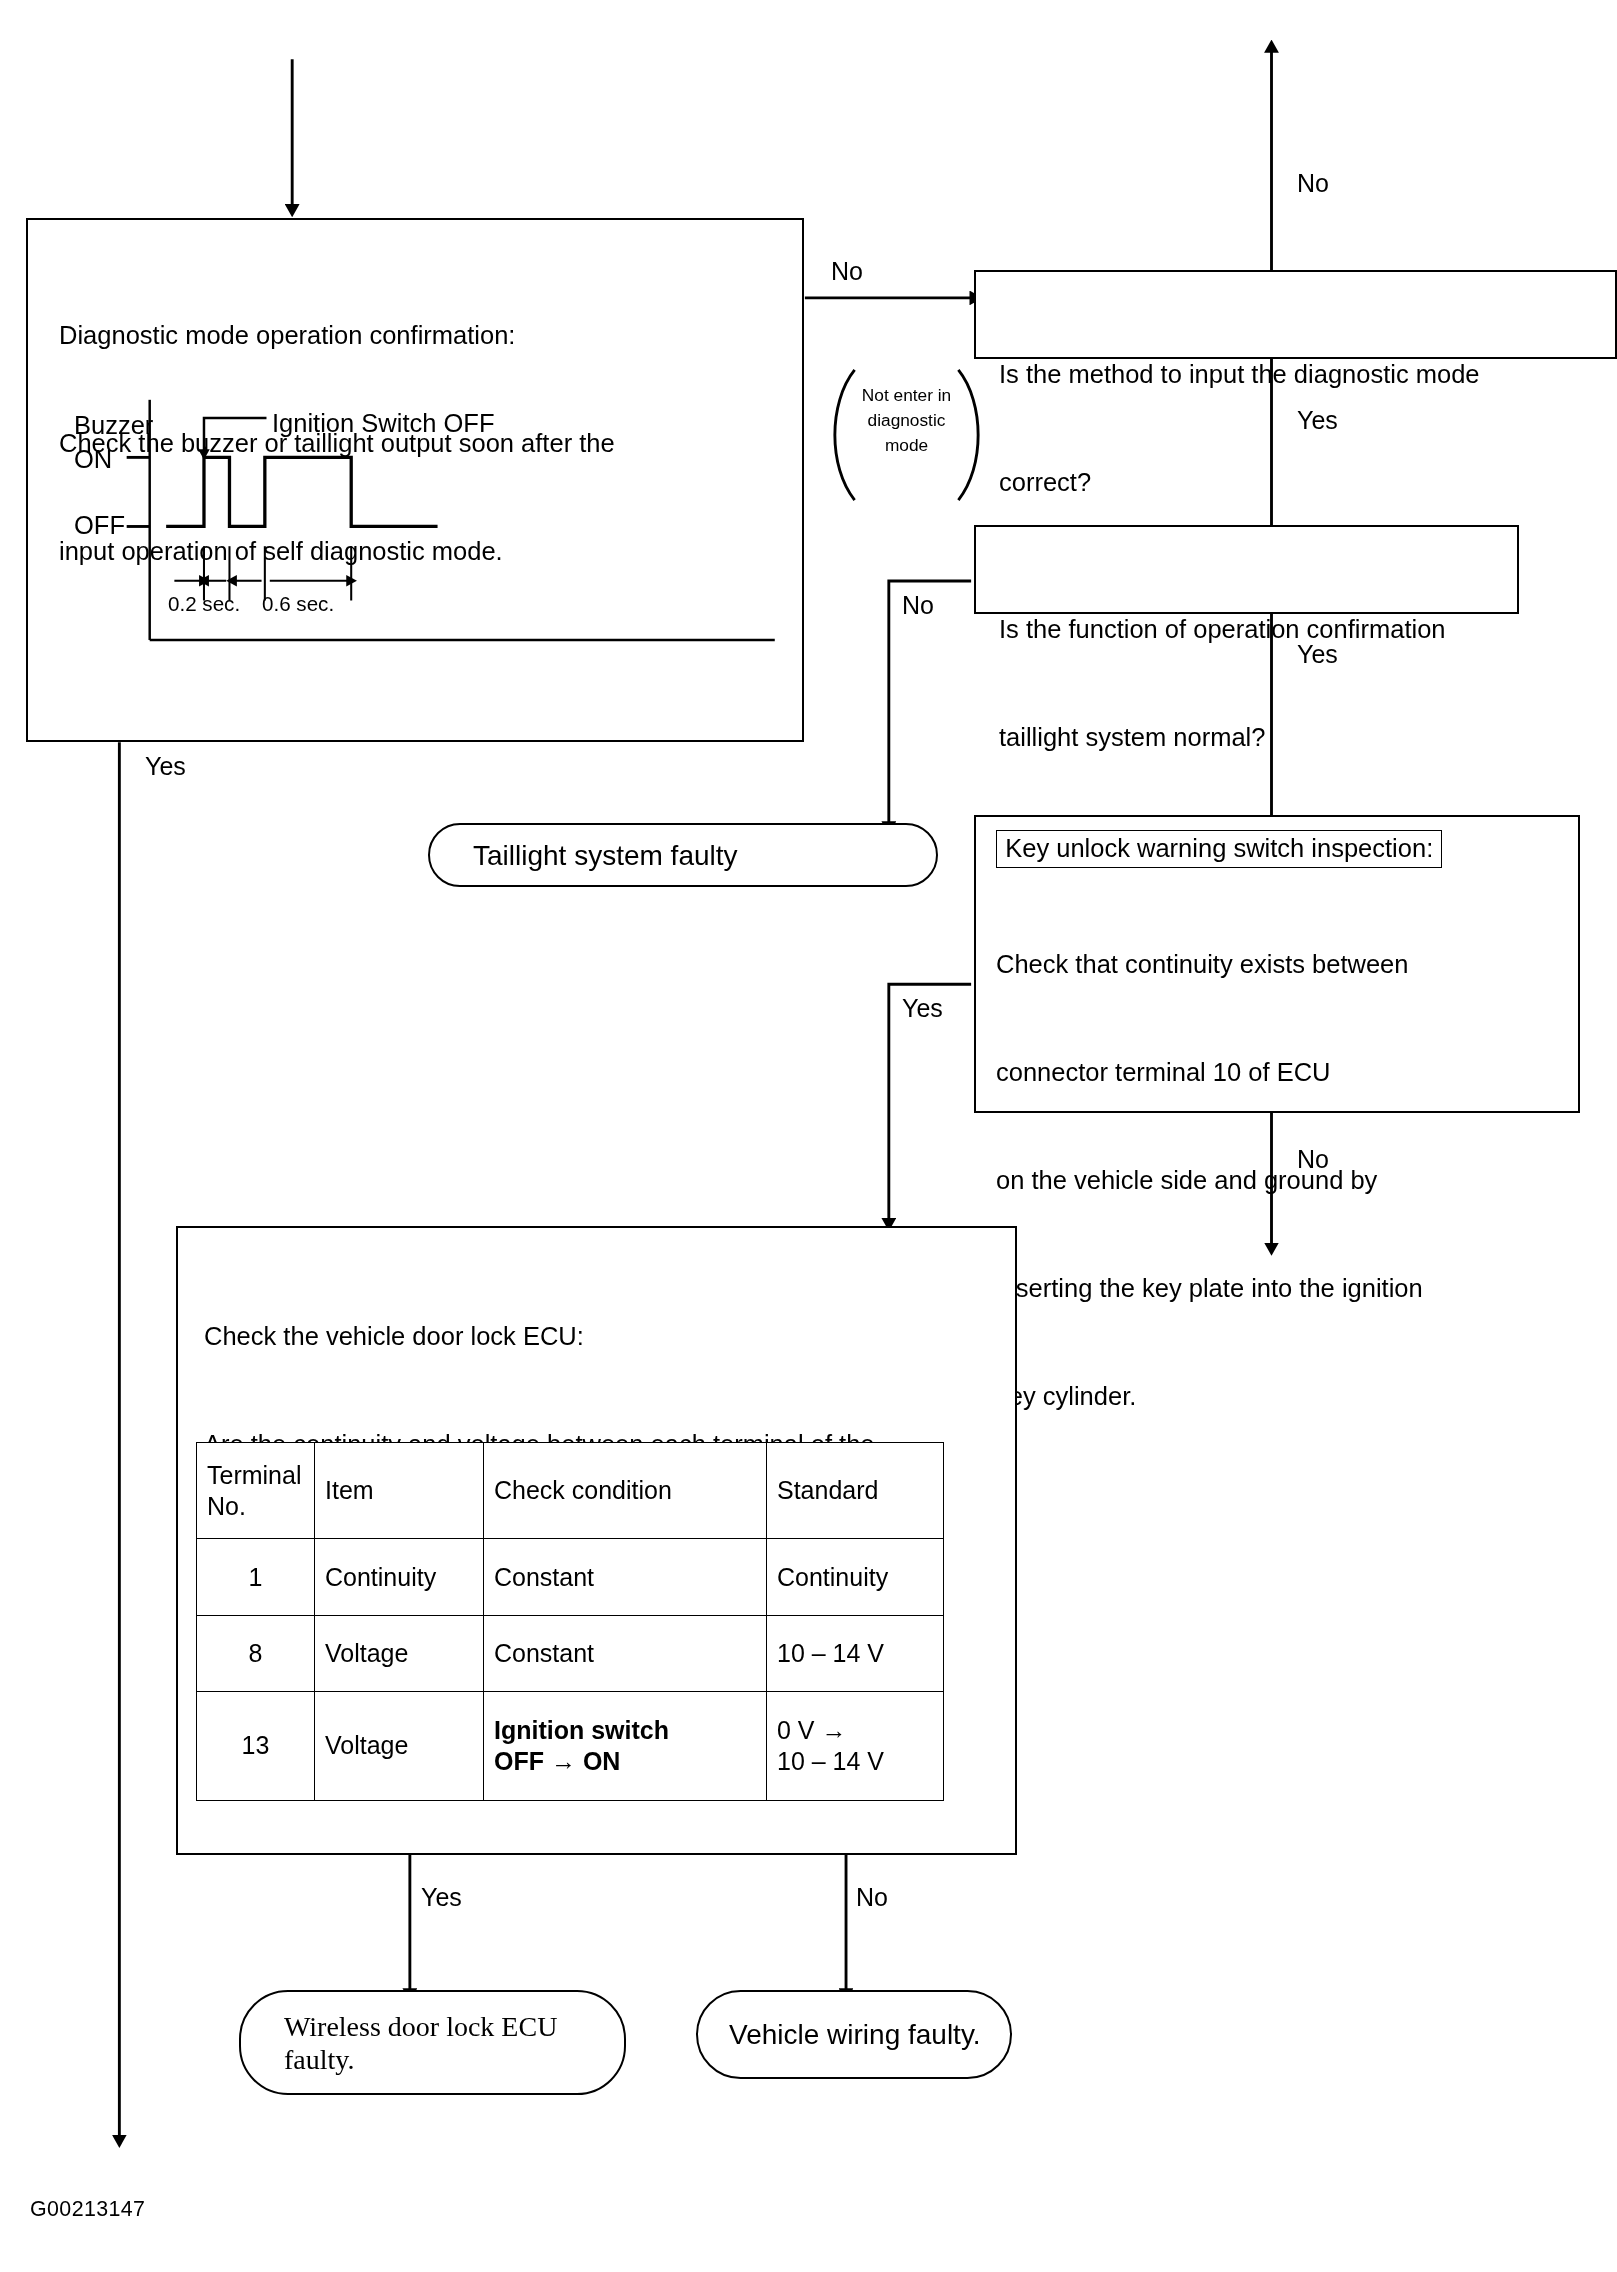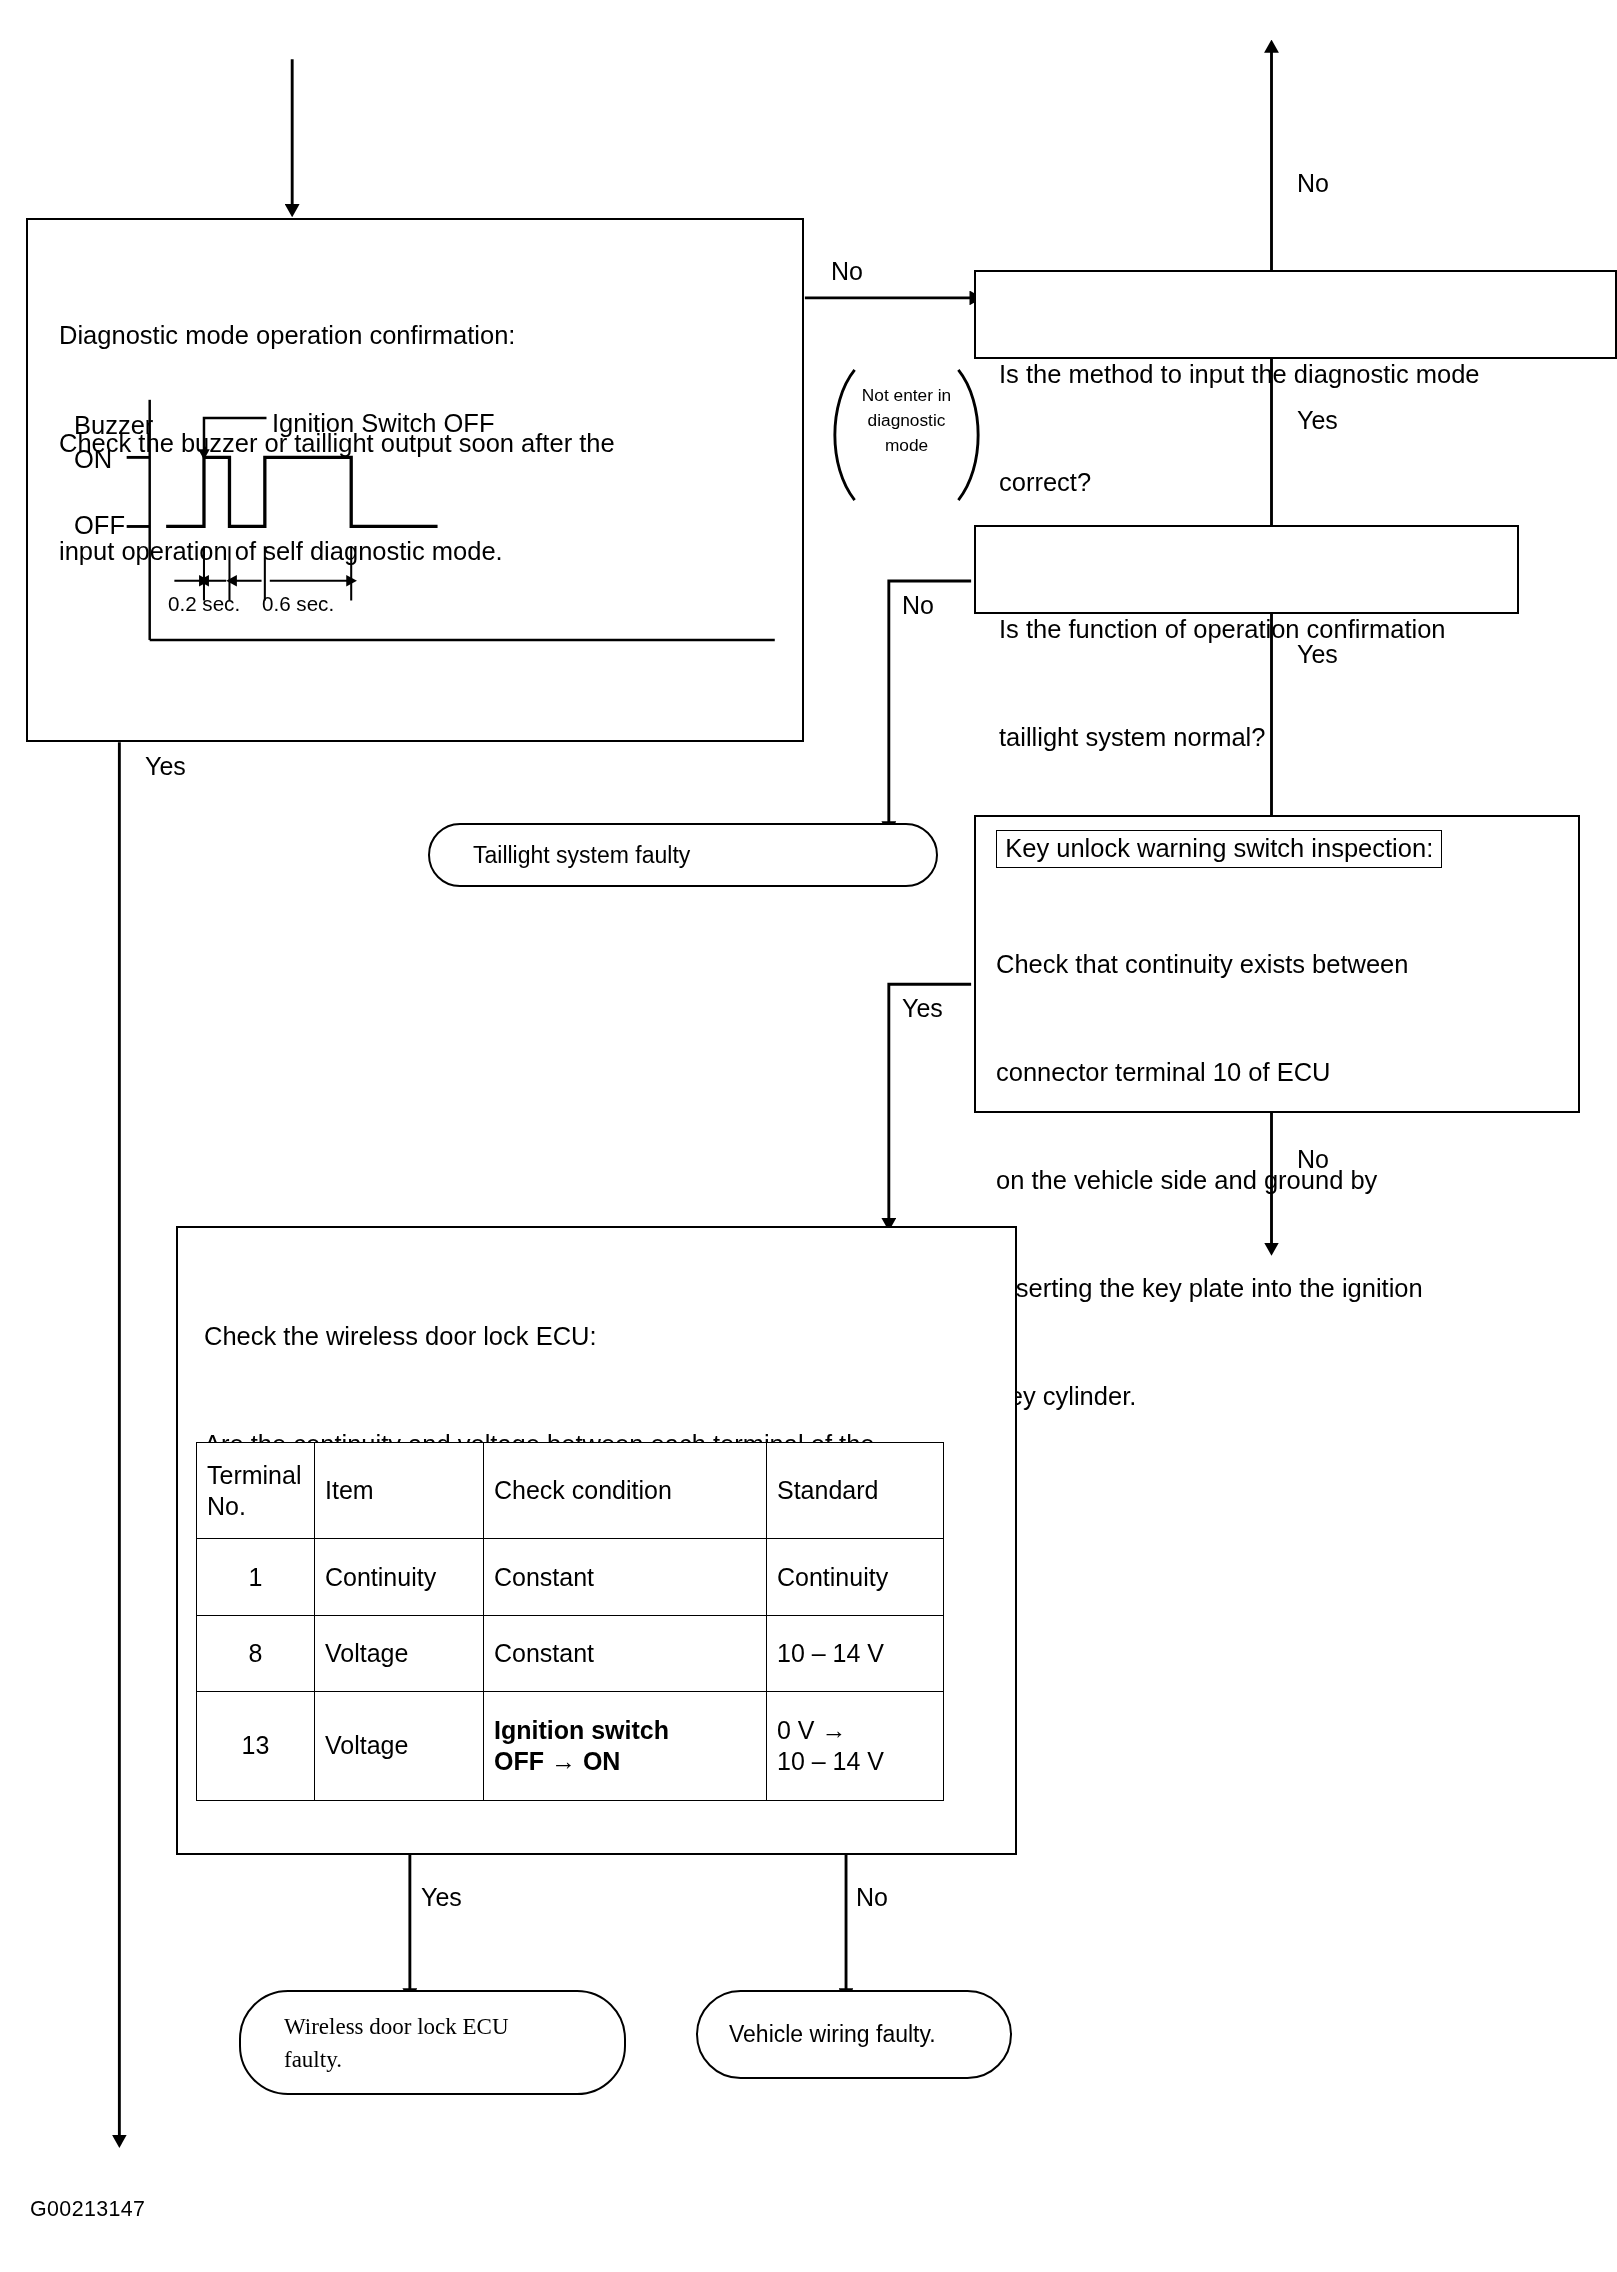--- a/index.html
+++ b/index.html
@@ -39,21 +39,21 @@
     display: flex;
     align-items: center;
   }
   .txt {
     font-size: 25.5px;
     line-height: 36px;
     letter-spacing: 0px;
     white-space: pre-wrap;
   }
   .pill-txt {
-    font-size: 23px;
+    font-size: 28px;
     line-height: 33px;
     padding-left: 43px;
     padding-right: 25px;
   }
   .edge-label {
     position: absolute;
     font-size: 25px;
     line-height: 28px;
     background: transparent;
   }
@@ -258,21 +258,21 @@
     </div>
   </div>
 
   <div class="edge-label" style="left:902px; top:994px;">Yes</div>
 
   <div class="edge-label" style="left:1297px; top:1145px;">No</div>
 
 
   <div class="node rect-node" style="left:176px; top:1226px; width:841px; height:629px;">
     <div class="txt" style="position:absolute; left:26px; top:18px; width:790px;">
-      <div>Check the wireless door lock ECU:</div>
+      <div>Check the vehicle door lock ECU:</div>
       <div>Are the continuity and voltage between each terminal of the</div>
       <div>connector connected to the wireless door lock ECU and body</div>
       <div>ground normal?</div>
     </div>
 
     <table class="dtable" style="left:18px; top:214px;">
       <tbody>
           <tr class="row-h">
         <td class="c-term c-term-h" style="white-space:pre-line;">Terminal
 No.</td>

